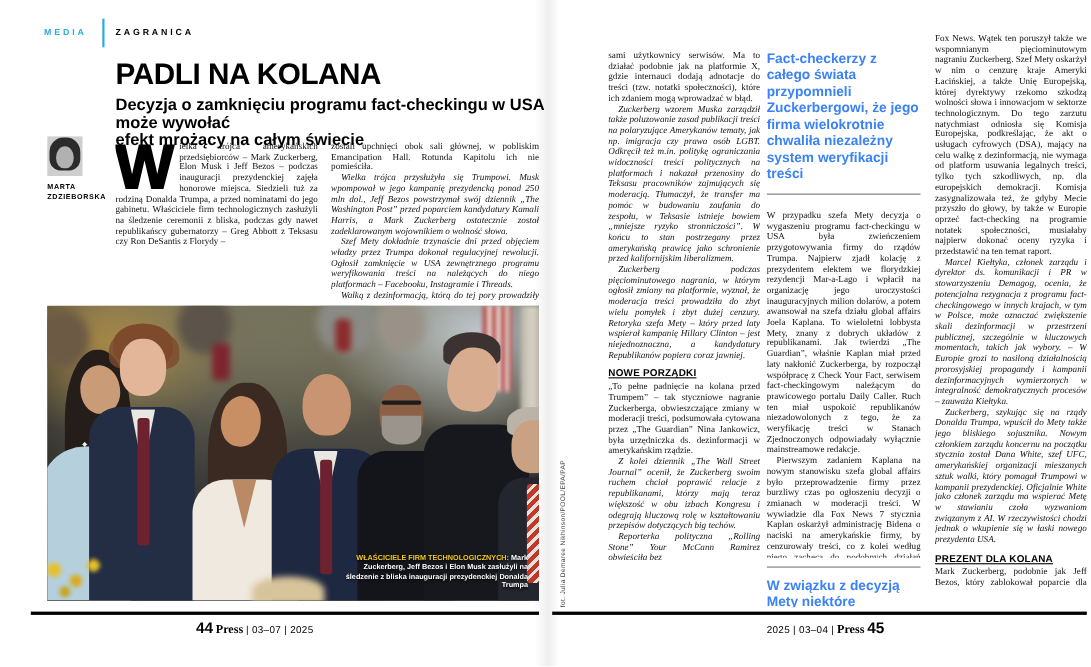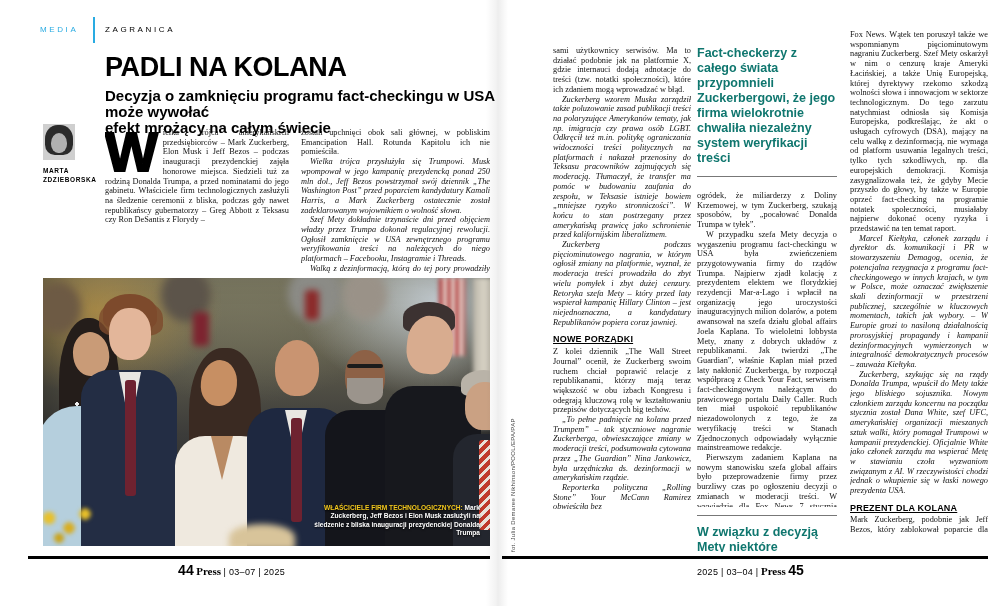--- a/index.html
+++ b/index.html
@@ -2,21 +2,21 @@
 <html lang="pl"><head>
 <meta charset="utf-8">
 <style>
   html,body{margin:0;padding:0;background:#ffffff;}
   .spread{position:relative;width:992px;height:606px;background:#ffffff;overflow:hidden;
           font-family:"Liberation Serif",serif;color:#111;}
   .fold{position:absolute;left:486px;top:0;width:22px;height:606px;
         background:linear-gradient(90deg,rgba(0,0,0,0) 0%,rgba(0,0,0,0.05) 45%,rgba(0,0,0,0.07) 55%,rgba(0,0,0,0) 100%);}
   
   .kicker{position:absolute;left:40px;top:25px;font-family:"Liberation Sans",sans-serif;
-          font-size:8px;font-weight:normal;letter-spacing:2.6px;}
+          font-size:8px;font-weight:bold;letter-spacing:2.6px;}
   .kicker .media{color:#29abe2;}
   .kicker-bar{position:absolute;left:53px;top:-8px;width:2px;height:26px;background:#29abe2;display:inline-block;}
   .kicker .zagranica{position:absolute;left:65px;top:0;color:#000;}
   
   h1.title{position:absolute;left:105px;top:52px;margin:0;font-family:"Liberation Sans",sans-serif;
            font-size:27px;letter-spacing:-0.4px;color:#000;font-weight:bold;}
   .lede{position:absolute;left:105px;top:88px;width:400px;font-family:"Liberation Sans",sans-serif;
         font-size:15px;font-weight:bold;line-height:16px;color:#000;}
   
   .author{position:absolute;left:43px;top:124px;width:58px;}
@@ -59,21 +59,21 @@
   .footer .brand{font-family:"Liberation Serif",serif;font-weight:bold;font-size:11px;}
   .footer .issue{letter-spacing:0.3px;}
   
   .credit-vert{position:absolute;left:510px;top:372px;height:180px;
                writing-mode:vertical-rl;transform:rotate(180deg);
                font-family:"Liberation Sans",sans-serif;font-size:6px;color:#444;letter-spacing:0.3px;}
   .rcol1{left:553px;top:46px;width:138px;height:506px;}
   .rcol3{left:850px;top:30px;width:138px;height:506px;}
   .rcol2wrap{position:absolute;left:697px;top:46px;width:140px;height:506px;overflow:hidden;}
   .pullquote{font-family:"Liberation Sans",sans-serif;font-weight:bold;font-size:12.5px;
-             line-height:15px;color:#0f766e;text-align:left;}
+             line-height:15px;color:#3b82f6;text-align:left;}
   .thin-rule{height:1px;background:#777;margin:10px 0 14px 0;}
   .rcol2{position:static;height:316px;overflow:hidden;font-size:8.3px;line-height:9.7px;text-align:justify;hyphens:auto;}
   .rcol2 p{margin:0;} .rcol2 p + p{text-indent:9px;}
   .rule2{margin:8px 0 9px 0;}
   h4.sec{font-family:"Liberation Sans",sans-serif;font-size:9px;letter-spacing:0.2px;
          margin:8px 0 2px 0;color:#000;text-decoration:underline;}
 </style>
 </head>
 <body>
 
@@ -184,30 +184,29 @@
 
   <div>
 
     <div class="credit-vert">fot. Julia Demaree Nikhinson/POOL/EPA/PAP</div>
 
     <div class="col rcol1">
       <p>sami użytkownicy serwisów. Ma to działać podobnie jak na platformie X, gdzie internauci dodają adnotacje do treści (tzw. notatki społeczności), które ich zdaniem mogą wprowadzać w błąd.</p>
       <p>Zuckerberg wzorem Muska zarządził także poluzowanie zasad publikacji treści na polaryzujące Amerykanów tematy, jak np. imigracja czy prawa osób LGBT. Odkręcił też m.in. politykę ograniczania widoczności treści politycznych na platformach i nakazał przenosiny do Teksasu pracowników zajmujących się moderacją. Tłumaczył, że transfer ma pomóc w budowaniu zaufania do zespołu, w Teksasie istnieje bowiem „mniejsze ryzyko stronniczości”. W końcu to stan postrzegany przez amerykańską prawicę jako schronienie przed kalifornijskim liberalizmem.</p>
       <p>Zuckerberg podczas pięciominutowego nagrania, w którym ogłosił zmiany na platformie, wyznał, że moderacja treści prowadziła do zbyt wielu pomyłek i zbyt dużej cenzury. Retoryka szefa Mety – który przed laty wspierał kampanię Hillary Clinton – jest niejednoznaczna, a kandydatury Republikanów popiera coraz jawniej.</p>
       <h4 class="sec">NOWE PORZĄDKI</h4>
+      <p>„To pełne padnięcie na kolana przed Trumpem” – tak styczniowe nagranie Zuckerberga, obwieszczające zmiany w moderacji treści, podsumowała cytowana przez „The Guardian” Nina Jankowicz, była urzędniczka ds. dezinformacji w amerykańskim rządzie.</p>
       <p>Z kolei dziennik „The Wall Street Journal” ocenił, że Zuckerberg swoim ruchem chciał poprawić relacje z republikanami, którzy mają teraz większość w obu izbach Kongresu i odegrają kluczową rolę w kształtowaniu przepisów dotyczących big techów.</p>
-      <p>„To pełne padnięcie na kolana przed Trumpem” – tak styczniowe nagranie Zuckerberga, obwieszczające zmiany w moderacji treści, podsumowała cytowana przez „The Guardian” Nina Jankowicz, była urzędniczka ds. dezinformacji w amerykańskim rządzie.</p>
       <p>Reporterka polityczna „Rolling Stone” Your McCann Ramirez obwieściła bez</p>
     </div>
 
     <div class="rcol2wrap">
       <div class="pullquote">Fact-checkerzy z całego świata przypomnieli Zuckerbergowi, że jego firma wielokrotnie chwaliła niezależny system weryfikacji treści</div>
       <div class="thin-rule"></div>
       <div class="rcol2">
-        <p>ogródek, że miliarderzy z Doliny Krzemowej, w tym Zuckerberg, szukają sposobów, by „pocałować Donalda Trumpa w tyłek”.</p>
         <p>W przypadku szefa Mety decyzja o wygaszeniu programu fact-checkingu w USA była zwieńczeniem przygotowywania firmy do rządów Trumpa. Najpierw zjadł kolację z prezydentem elektem we florydzkiej rezydencji Mar-a-Lago i wpłacił na organizację jego uroczystości inauguracyjnych milion dolarów, a potem awansował na szefa działu global affairs Joela Kaplana. To wieloletni lobbysta Mety, znany z dobrych układów z republikanami. Jak twierdzi „The Guardian”, właśnie Kaplan miał przed laty nakłonić Zuckerberga, by rozpoczął współpracę z Check Your Fact, serwisem fact-checkingowym należącym do prawicowego portalu Daily Caller. Ruch ten miał uspokoić republikanów niezadowolonych z tego, że za weryfikację treści w Stanach Zjednoczonych odpowiadały wyłącznie mainstreamowe redakcje.</p>
         <p>Pierwszym zadaniem Kaplana na nowym stanowisku szefa global affairs było przeprowadzenie firmy przez burzliwy czas po ogłoszeniu decyzji o zmianach w moderacji treści. W wywiadzie dla Fox News 7 stycznia Kaplan oskarżył administrację Bidena o naciski na amerykańskie firmy, by cenzurowały treści, co z kolei według niego zachęca do podobnych działań rządy obcych państw. „Razem z prezydentem Trumpem będziemy walczyć z tym procederem na całym świecie” – zapowiedział Kaplan na antenie</p>
       </div>
       <div class="thin-rule rule2"></div>
       <div class="pullquote">W związku z decyzją Mety niektóre organizacje fact-checkingowe w USA przygotowują się do zwolnień</div>
     </div>
 
     <div class="col rcol3">
       <p>Fox News. Wątek ten poruszył także we wspomnianym pięciominutowym nagraniu Zuckerberg. Szef Mety oskarżył w nim o cenzurę kraje Ameryki Łacińskiej, a także Unię Europejską, której dyrektywy rzekomo szkodzą wolności słowa i innowacjom w sektorze technologicznym. Do tego zarzutu natychmiast odniosła się Komisja Europejska, podkreślając, że akt o usługach cyfrowych (DSA), mający na celu walkę z dezinformacją, nie wymaga od platform usuwania legalnych treści, tylko tych szkodliwych, np. dla europejskich demokracji. Komisja zasygnalizowała też, że gdyby Mecie przyszło do głowy, by także w Europie oprzeć fact-checking na programie notatek społeczności, musiałaby najpierw dokonać oceny ryzyka i przedstawić na ten temat raport.</p>
       <p>Marcel Kiełtyka, członek zarządu i dyrektor ds. komunikacji i PR w stowarzyszeniu Demagog, ocenia, że potencjalna rezygnacja z programu fact-checkingowego w innych krajach, w tym w Polsce, może oznaczać zwiększenie skali dezinformacji w przestrzeni publicznej, szczególnie w kluczowych momentach, takich jak wybory. – W Europie grozi to nasiloną działalnością prorosyjskiej propagandy i kampanii dezinformacyjnych wymierzonych w integralność demokratycznych procesów – zauważa Kiełtyka.</p>

